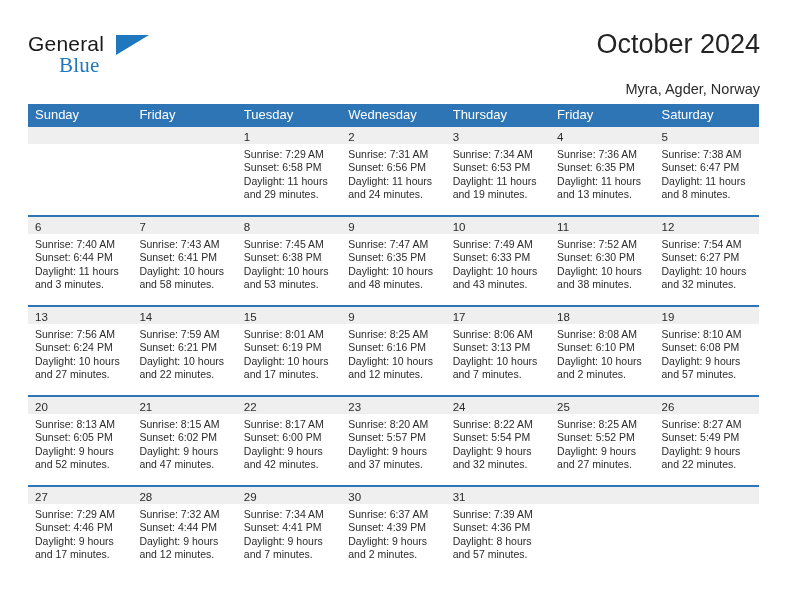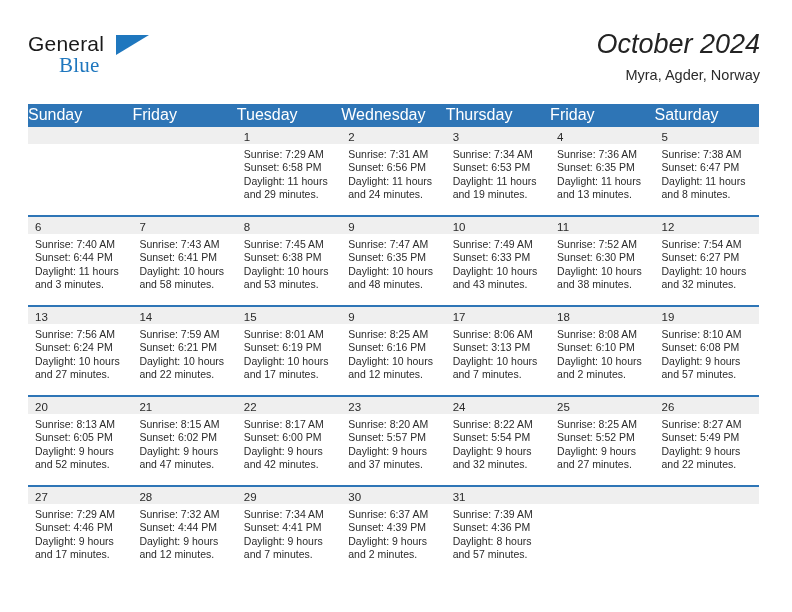--- a/index.html
+++ b/index.html
@@ -70,24 +70,23 @@
     right: 0;
     top: 0;
     text-align: right;
   }
   .cal-title {
     font-size: 27px;
     color: #232323;
     line-height: 32px;
     white-space: nowrap;
     font-weight: normal;
-    font-style: italic;
   }
   .cal-subtitle {
-    margin-top: 6px;
+    margin-top: 20px;
     font-size: 14.5px;
     color: #2B2B2B;
     line-height: 18px;
     white-space: nowrap;
   }
 
   
   .calendar {
     position: absolute;
     left: 28px;
@@ -96,22 +95,23 @@
   }
 
   .weekday-row {
     display: flex;
     background: #2E75B6;
     height: 21px;
   }
   .weekday-cell {
     flex: 1 1 0;
     color: #FFFFFF;
-    font-size: 16px;
+    font-size: 13px;
     line-height: 21px;
+    padding-left: 7px;
     box-sizing: border-box;
     white-space: nowrap;
     overflow: hidden;
   }
 
   .week-row {
     display: flex;
     border-top: 2px solid #2E75B6;
     height: 88px;
   }

